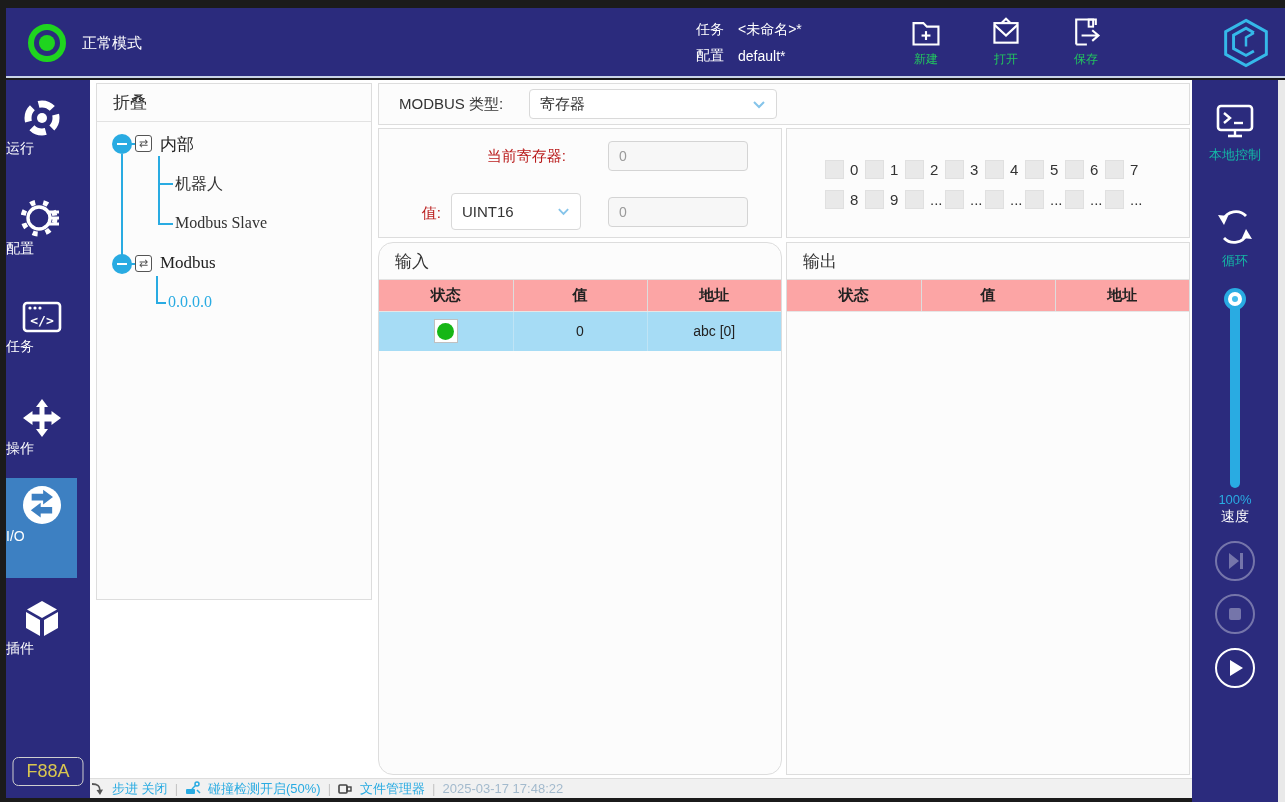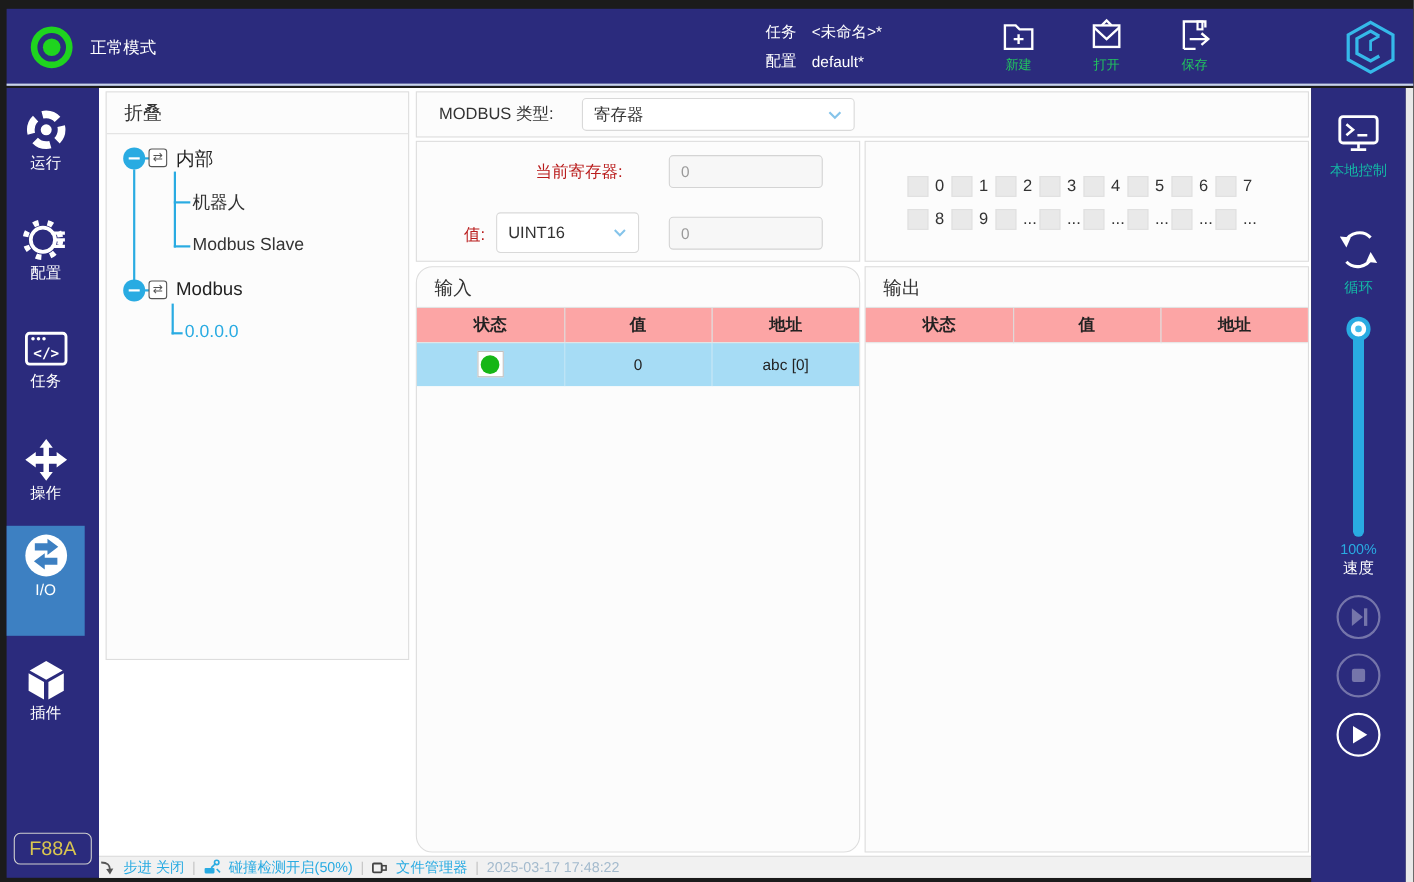--- a/index.html
+++ b/index.html
@@ -21,34 +21,34 @@
   .tb-action svg { display:block; margin:0 auto; }
   .tb-action .lbl { font-size:12px; margin-top:3px; }
   .logo { position:absolute; left:1214px; top:10px; }
 
   
   .left-sidebar { position:absolute; left:6px; top:80px; width:84px; height:718px; background:#2b2b7d; }
   .right-sidebar { position:absolute; left:1192px; top:80px; width:86px; height:722px; background:#2b2b7d; }
   .right-strip { position:absolute; left:1278px; top:80px; width:7px; height:722px; background:#e9e9e9; }
 
   
-  .nav-item { position:absolute; left:0; width:71px; height:96px; text-align:center; color:#fff; cursor:pointer; }
+  .nav-item { position:absolute; left:0; width:71px; height:96px; color:#fff; cursor:pointer; }
   .nav-item svg { display:block; margin:6px auto 0; }
   .nav-item .lbl { font-size:14px; margin-top:2px; }
   .nav-item.selected { background:#3d80c2; height:100px; }
   .fpga-badge { position:absolute; left:50%; transform:translateX(-50%); bottom:12px;
     border:1px solid #cfcfcf; border-radius:6px; padding:3px 13px;
     color:#d9c64f; font-size:18px; white-space:nowrap; }
 
   
   .content { position:absolute; left:90px; top:80px; width:1102px; height:718px; background:#fff; }
   .panel { position:absolute; background:#fcfcfc; border:1px solid #ddd; }
 
   
-  .tree-panel { left:6px; top:3px; width:276px; height:517px; }
+  .tree-panel { left:6px; top:3px; width:276px; height:517px;font-family:Liberation Serif, serif; }
   .tree-header { height:38px; line-height:38px; padding-left:16px; font-size:17px;
     color:#333; border-bottom:1px solid #e2e2e2; }
   .tree-body { position:relative; width:100%; height:calc(100% - 39px); }
   .t-toggle { position:absolute; width:20px; height:20px; background:#29abe2; border-radius:50%; }
   .t-toggle::after { content:""; position:absolute; left:5px; top:9px; width:10px; height:2px; background:#fff; }
   .t-ico { position:absolute; width:17px; height:17px; border:1.5px solid #555; border-radius:3px;
     color:#555; font-size:11px; line-height:14px; text-align:center; background:#fff; }
   .t-lbl { position:absolute; font-size:17px; color:#222; white-space:nowrap; }
   .t-lbl.child { font-size:16px; color:#333; }
   .t-lbl.sel { color:#29abe2; }

